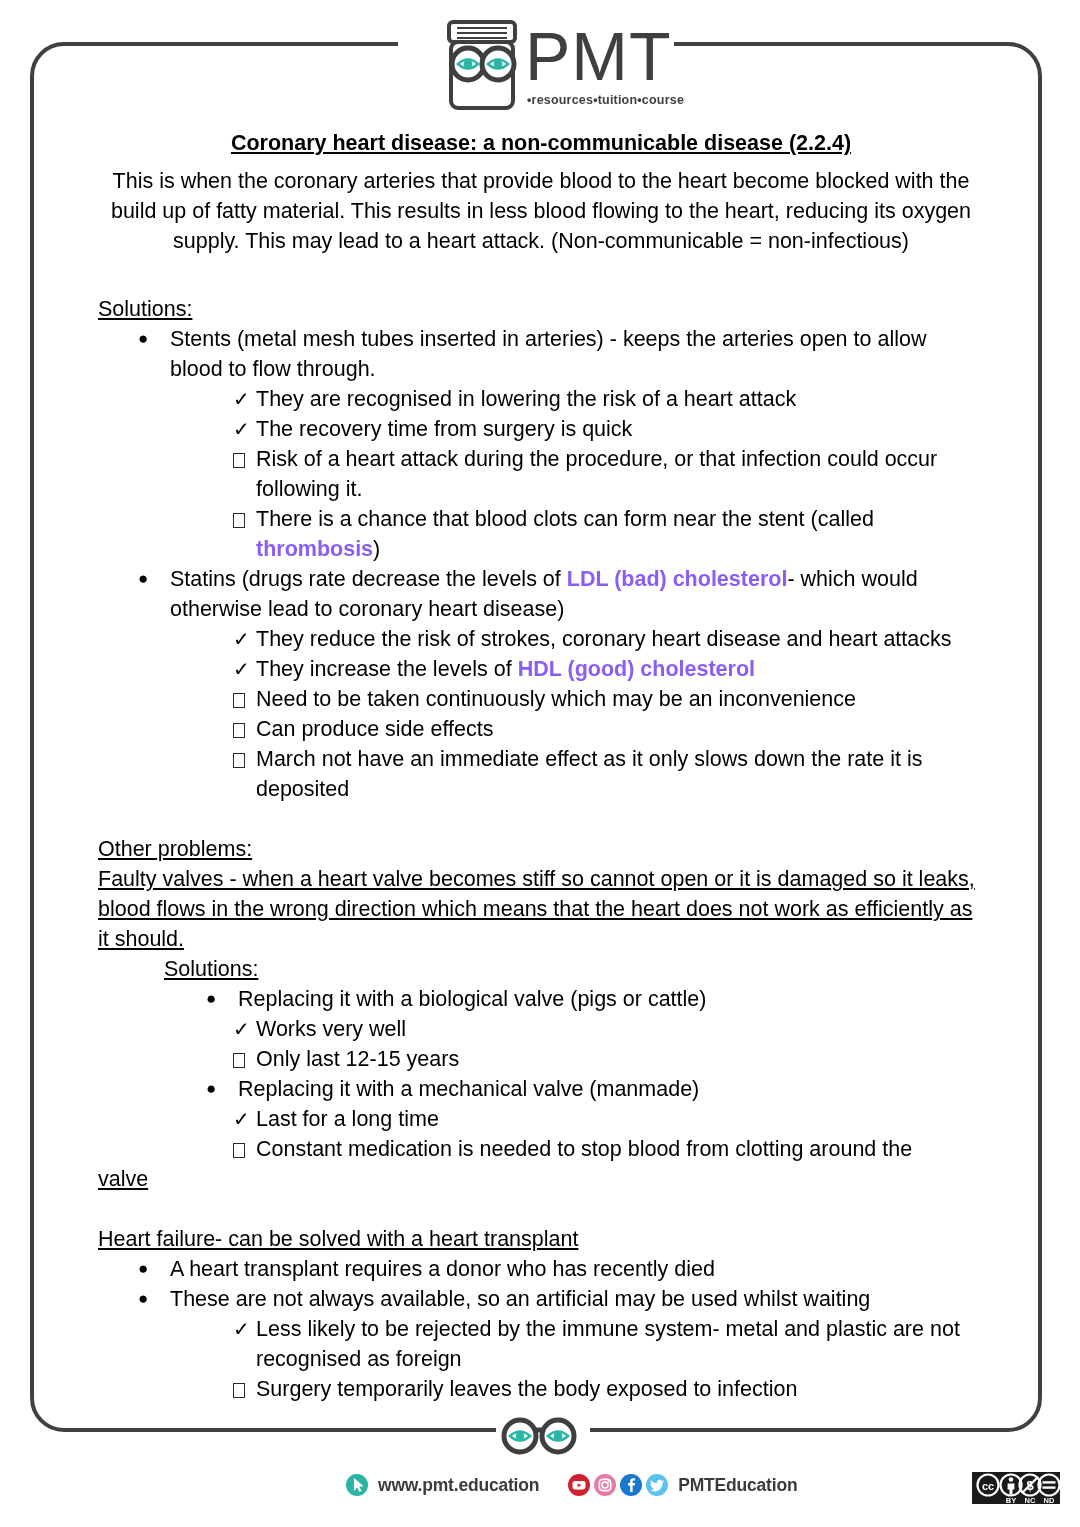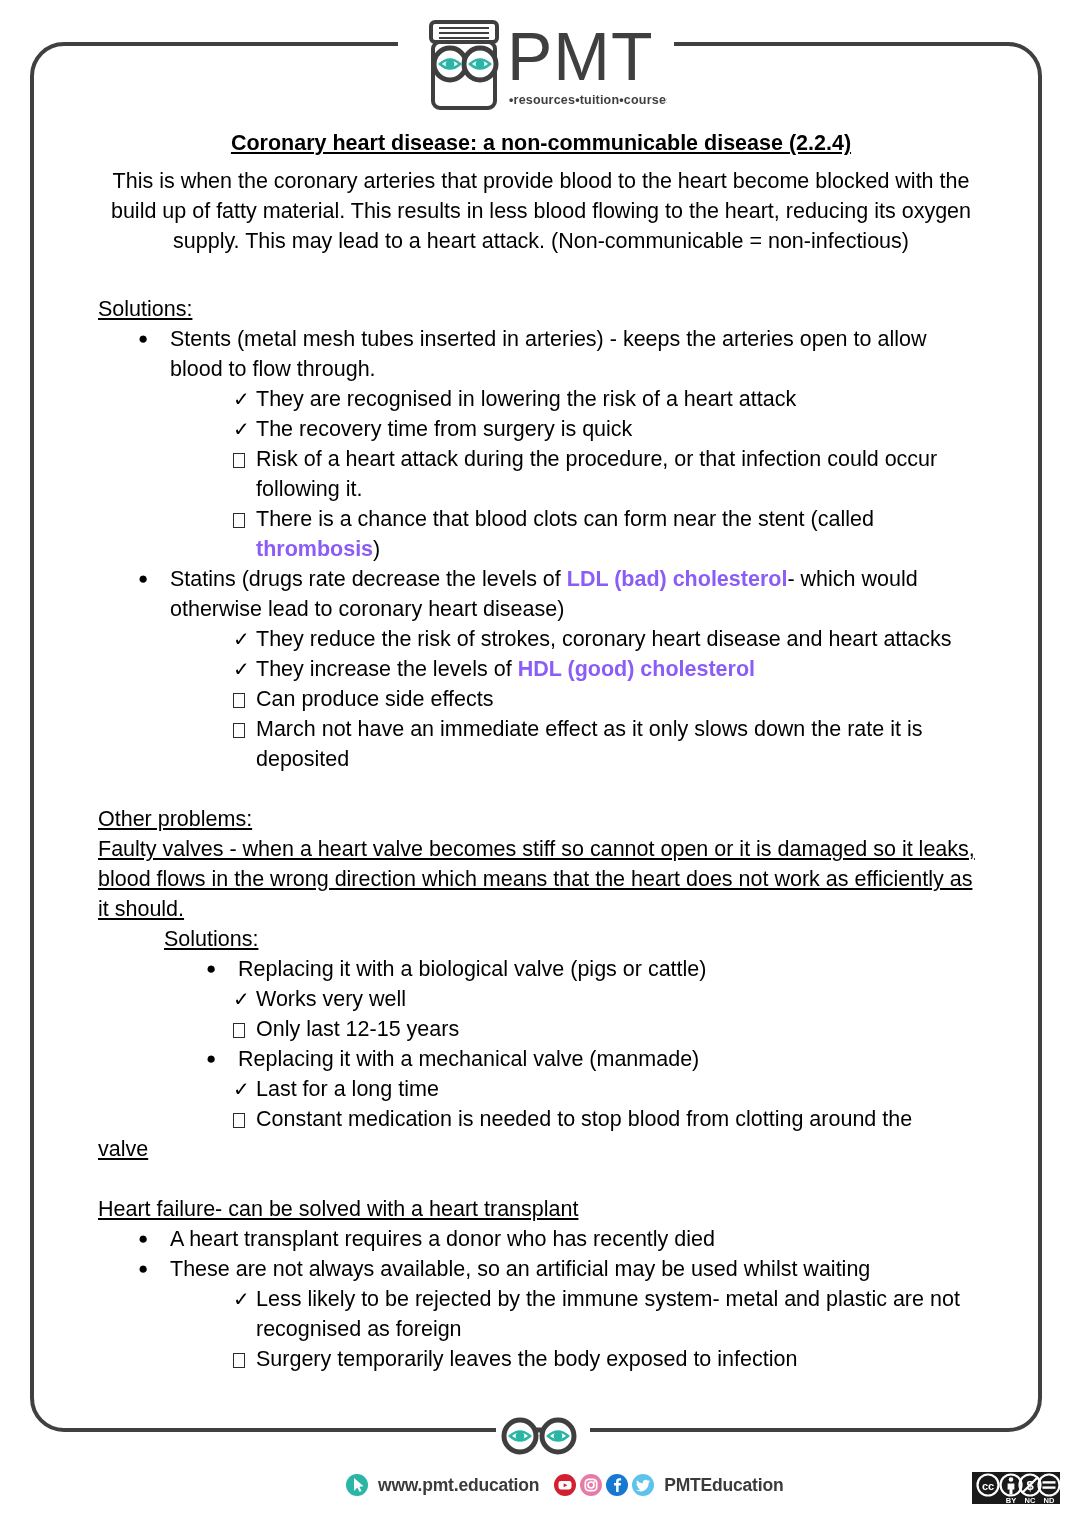--- a/index.html
+++ b/index.html
@@ -42,21 +42,21 @@
     left: 496px;
     top: 1422px;
     width: 94px;
     height: 18px;
     background: #ffffff;
   }
 
   
   .logo {
     position: absolute;
-    left: 417px;
+    left: 435px;
     top: 14px;
     width: 250px;
     height: 100px;
   }
   .logo-svg { display: block; }
 
   
   .content {
     position: absolute;
     left: 98px;
@@ -141,21 +141,21 @@
     top: 1473px;
     width: 1080px;
     height: 40px;
   }
   .footer-inner {
     position: absolute;
     left: 345px;
     top: 0;
     display: flex;
     align-items: flex-start;
-    gap: 14px;
+    gap: 28px;
   }
   .f-group {
     display: flex;
     align-items: center;
     gap: 9px;
   }
   .f-label {
     font-size: 17.5px;
     font-weight: bold;
     color: #3b3b3b;
@@ -238,20 +238,24 @@
     <span class="marker bullet-glyph">●</span>
     <span class="txt"><span>Statins (drugs rate decrease the levels of </span><span class="green">LDL (bad) cholesterol</span><span>- which would otherwise lead to coronary heart disease)</span></span>
   </div>
   <div class="row lvl-tick">
     <span class="marker tick-glyph">✓</span>
     <span class="txt">They reduce the risk of strokes, coronary heart disease and heart attacks</span>
   </div>
   <div class="row lvl-tick">
     <span class="marker tick-glyph">✓</span>
     <span class="txt"><span>They increase the levels of </span><span class="green">HDL (good) cholesterol</span></span>
+  </div>
+  <div class="row lvl-tick">
+    <span class="marker"><span class="box-glyph"></span></span>
+    <span class="txt">Need to be taken continuously which may be an inconvenience</span>
   </div>
   <div class="row lvl-tick">
     <span class="marker"><span class="box-glyph"></span></span>
     <span class="txt">Can produce side effects</span>
   </div>
   <div class="row lvl-tick">
     <span class="marker"><span class="box-glyph"></span></span>
     <span class="txt">March not have an immediate effect as it only slows down the rate it is deposited</span>
   </div>
 

